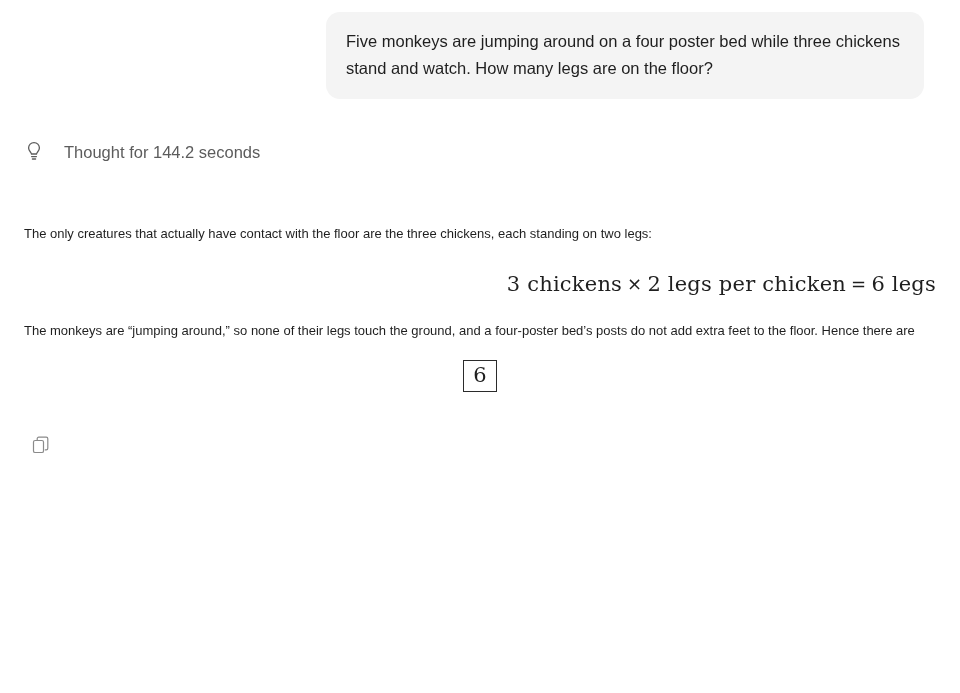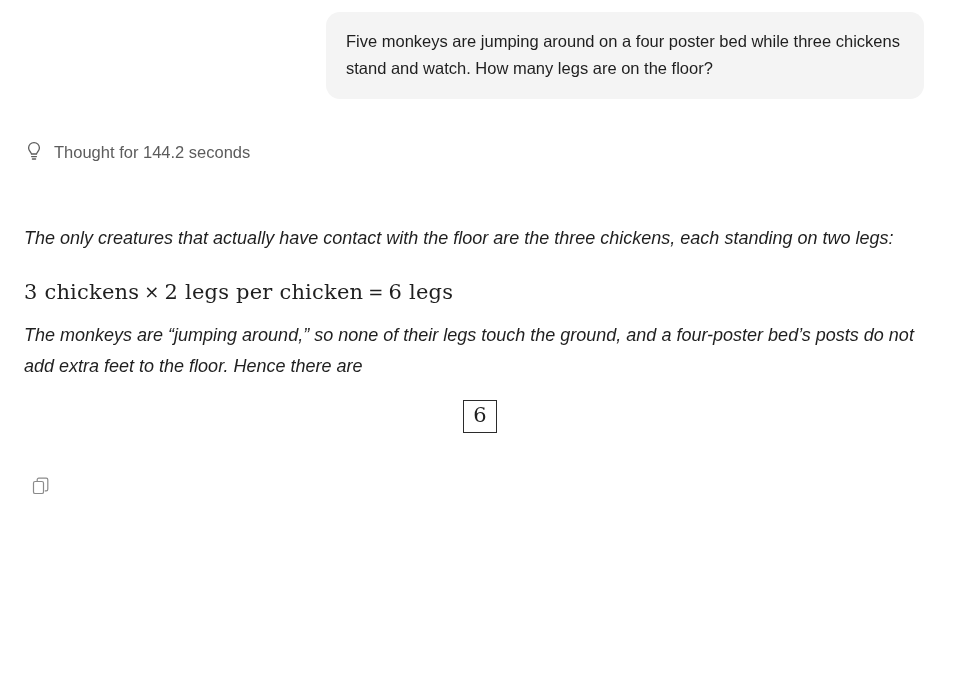--- a/index.html
+++ b/index.html
@@ -37,56 +37,55 @@
     max-width: 556px;
     font-size: 16.5px;
     line-height: 1.62;
     color: #1f1f1f;
   }
 
   
   .thought-row {
     display: flex;
     align-items: center;
-    gap: 10px;
+    gap: 20px;
     margin: 42px 0 0 24px;
   }
   .bulb-icon {
     width: 20px;
     height: 22px;
     display: block;
     flex: 0 0 auto;
   }
   .thought-text {
     font-size: 16.5px;
     color: #5c5c5c;
   }
 
   
   .answer {
     margin: 0 24px;
     padding-top: 60px;
   }
   .para {
-    font-size: 18px;
+    font-size: 13px;
     line-height: 1.72;
     color: #1f1f1f;
     margin: 0 0 18px 0;
     max-width: 900px;
-    font-style: italic;
   }
   .para.second {
     margin-top: 14px;
   }
   .math-display {
-    text-align: left;
+    text-align: right;
     font-family: "DejaVu Serif", "Liberation Serif", serif;
     font-size: 21px;
     color: #1f1f1f;
-    margin: 26px 0 16px 0;
+    margin: 26px 0 24px 0;
     letter-spacing: .2px;
   }
   .math-display .op {
     padding: 0 5px;
     font-family: "DejaVu Sans", sans-serif;
     font-size: 18px;
     position: relative;
     top: -1px;
   }
   .boxed-row {

